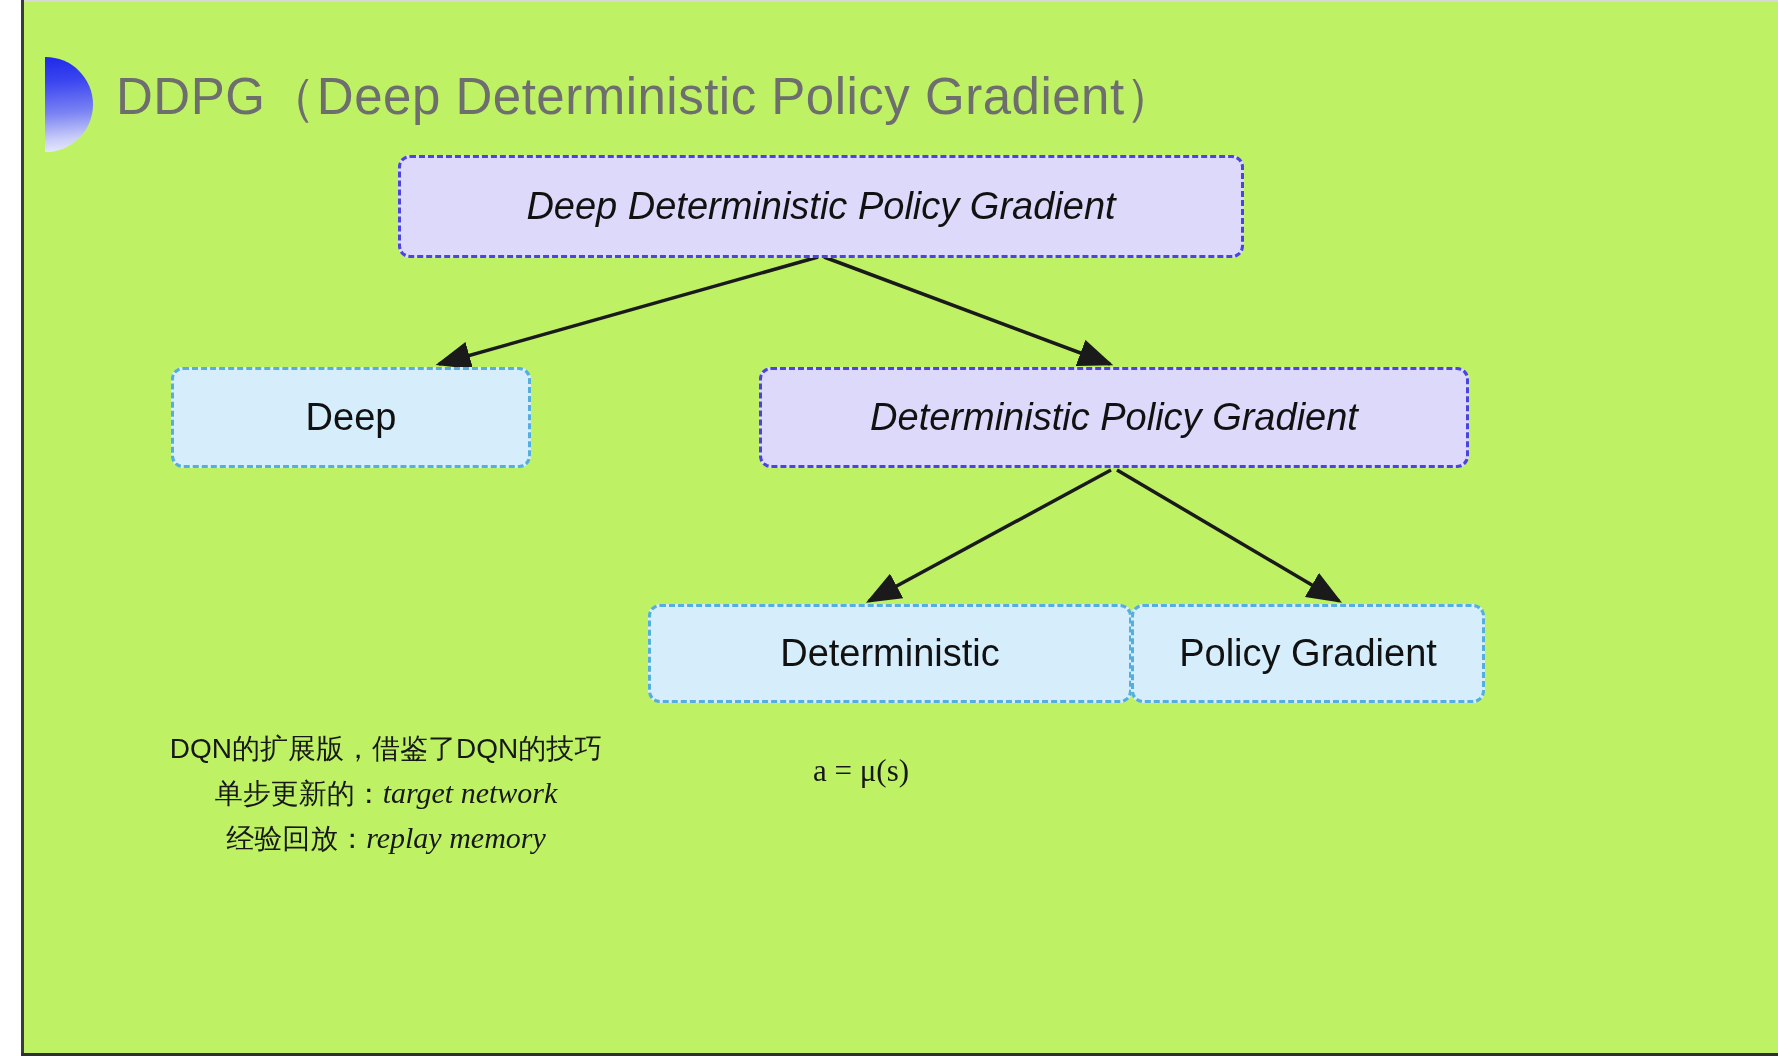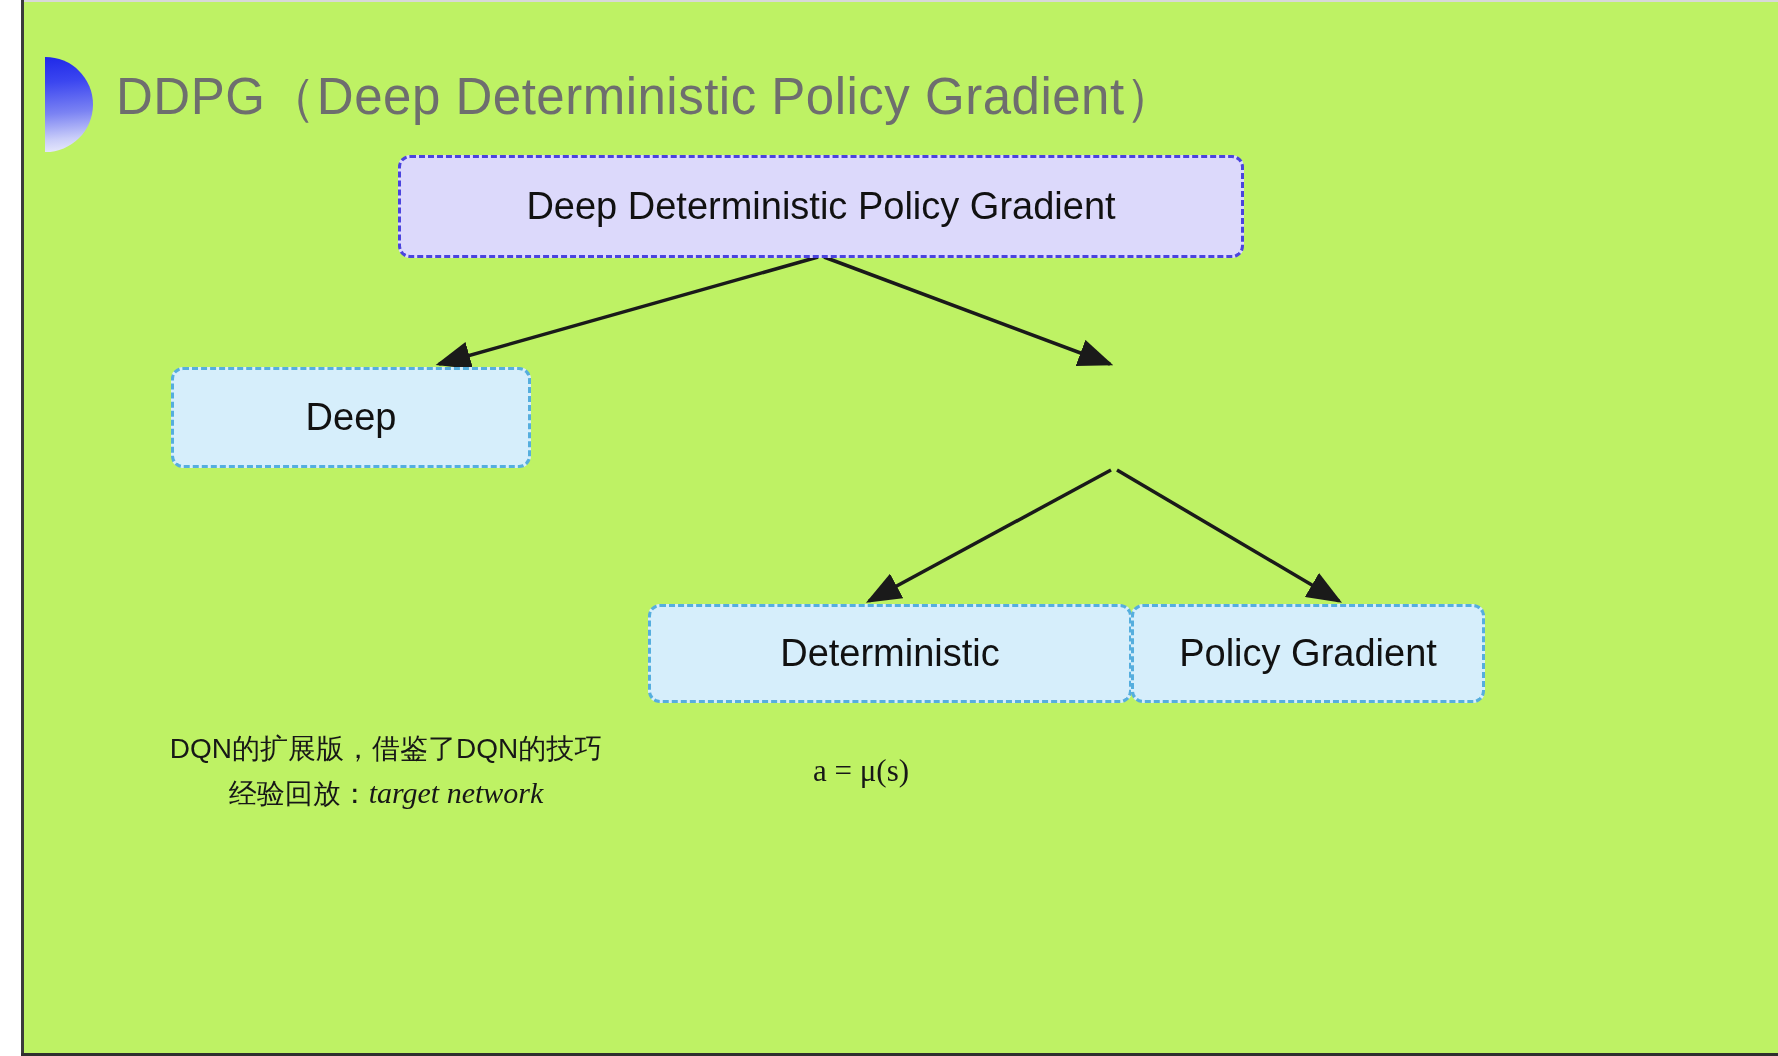--- a/index.html
+++ b/index.html
@@ -69,20 +69,21 @@
     align-items: center;
     justify-content: center;
     text-align: center;
     color: #111111;
     font-weight: 400;
     line-height: 1.15;
   }
   .node.purple {
     background: #dcd9fb;
     border: 3px dashed #4b44dd;
+    font-style: italic;
   }
   .node.cyan {
     background: #d6eefb;
     border: 3px dashed #56aede;
   }
 
   #node-root   { left: 377px;  top: 155px; width: 846px; height: 103px; font-size: 38px; }
   #node-deep   { left: 150px;  top: 367px; width: 360px; height: 101px; font-size: 38px; }
   #node-dpg    { left: 738px;  top: 367px; width: 710px; height: 101px; font-size: 38px; }
   #node-det    { left: 627px;  top: 604px; width: 484px; height: 99px;  font-size: 38px; }
@@ -159,29 +160,33 @@
 
     <line x1="1090" y1="470" x2="848" y2="601" stroke="#1a1a1a" stroke-width="3.5" marker-end="url(#arrowhead)"></line>
 
     <line x1="1096" y1="470" x2="1318" y2="601" stroke="#1a1a1a" stroke-width="3.5" marker-end="url(#arrowhead)"></line>
   </svg>
 
   <div class="node purple" id="node-root">Deep Deterministic Policy Gradient</div>
 
   <div class="node cyan" id="node-deep">Deep</div>
 
+  <div class="node purple" id="node-dpg">Deterministic Policy Gradient</div>
 
   <div class="node cyan" id="node-det">Deterministic</div>
 
   <div class="node cyan" id="node-pg">Policy Gradient</div>
 
   <div class="caption" id="caption-deep">
     <div class="cap-line">DQN的扩展版，借鉴了DQN的技巧</div>
     <div class="cap-line">
-      <span>经验回放：</span><span class="mono-italic">target network</span>
+      <span>单步更新的：</span><span class="mono-italic">target network</span>
+    </div>
+    <div class="cap-line">
+      <span>经验回放：</span><span class="mono-italic">replay memory</span>
     </div>
   </div>
 
   <div class="caption" id="caption-det">
     <div class="formula">a = μ(s)</div>
   </div>
 
 
 </div>
 

